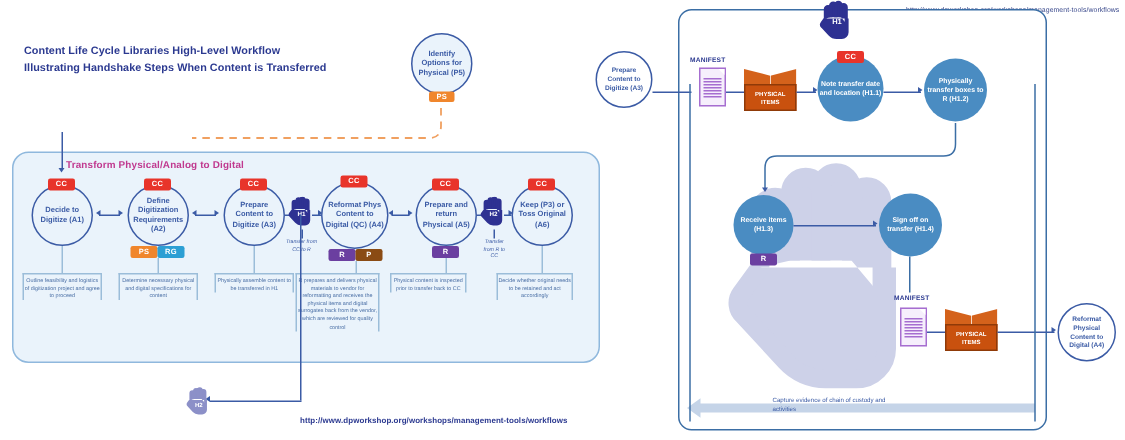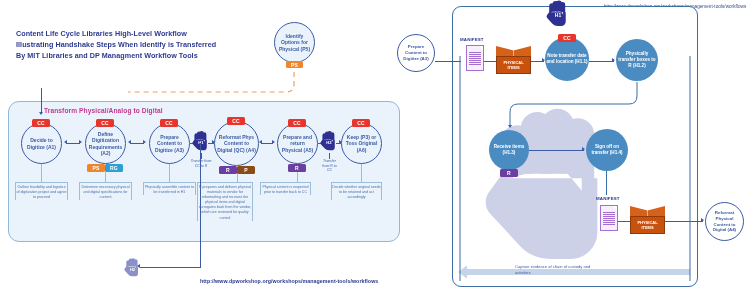--- a/index.html
+++ b/index.html
@@ -158,22 +158,21 @@
     position: absolute; font-size: 4.1px; color: #3b5ba5; line-height: 1.4;
   }
 </style>
 </head>
 <body>
 
 <div id="root">
 
   <div class="title-block">
     <div class="title-line">Content Life Cycle Libraries High-Level Workflow</div>
-    <div class="title-line">Illustrating Handshake Steps When Identify is Transferred</div>
-    <div class="title-line">By MIT Libraries and DP Managment Workflow Tools</div>
+    <div class="title-line">Illustrating Handshake Steps When Content is Transferred</div>
   </div>
 
   <div class="url url-bottom">http://www.dpworkshop.org/workshops/management-tools/workflows</div>
   <div class="url url-top">http://www.dpworkshop.org/workshops/management-tools/workflows</div>
 
   <div class="circ" style="left:274px; top:22px; width:41px; height:41px;">
     <span>Identify Options for Physical (P5)</span>
   </div>
   <div class="badge b-ps" style="left:286px; top:61px; width:17px; height:7px;">PS</div>
 

